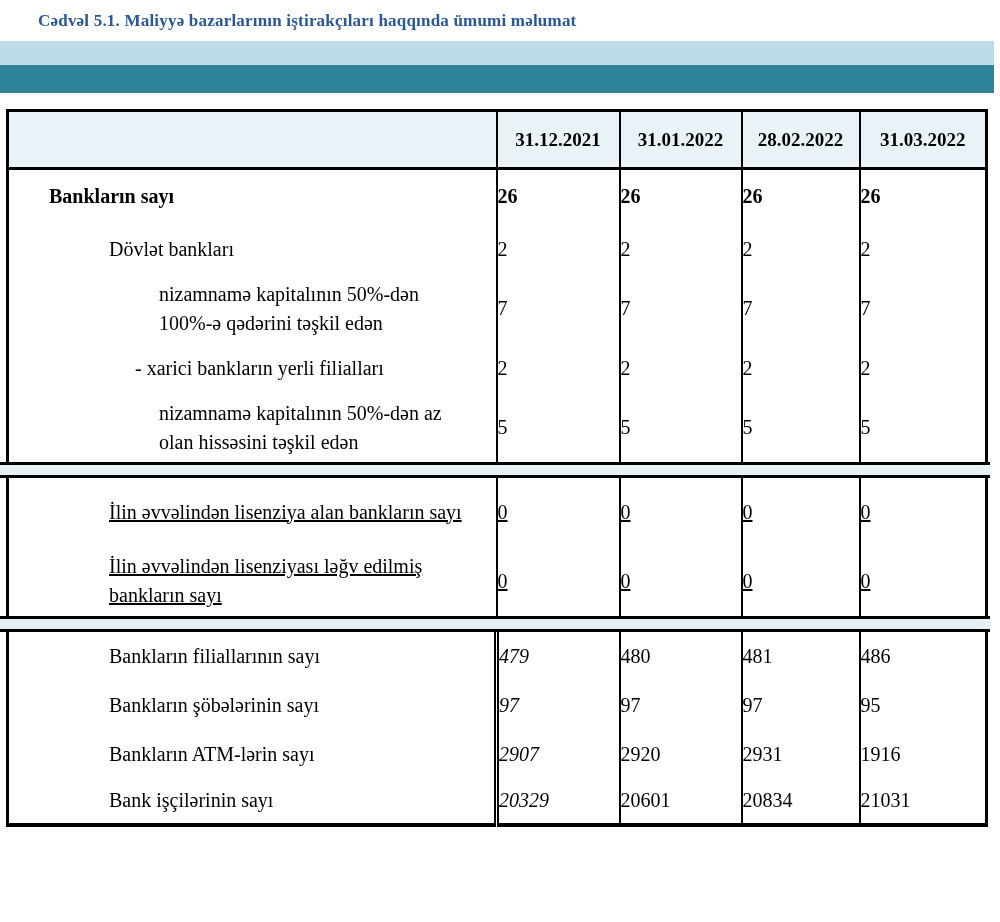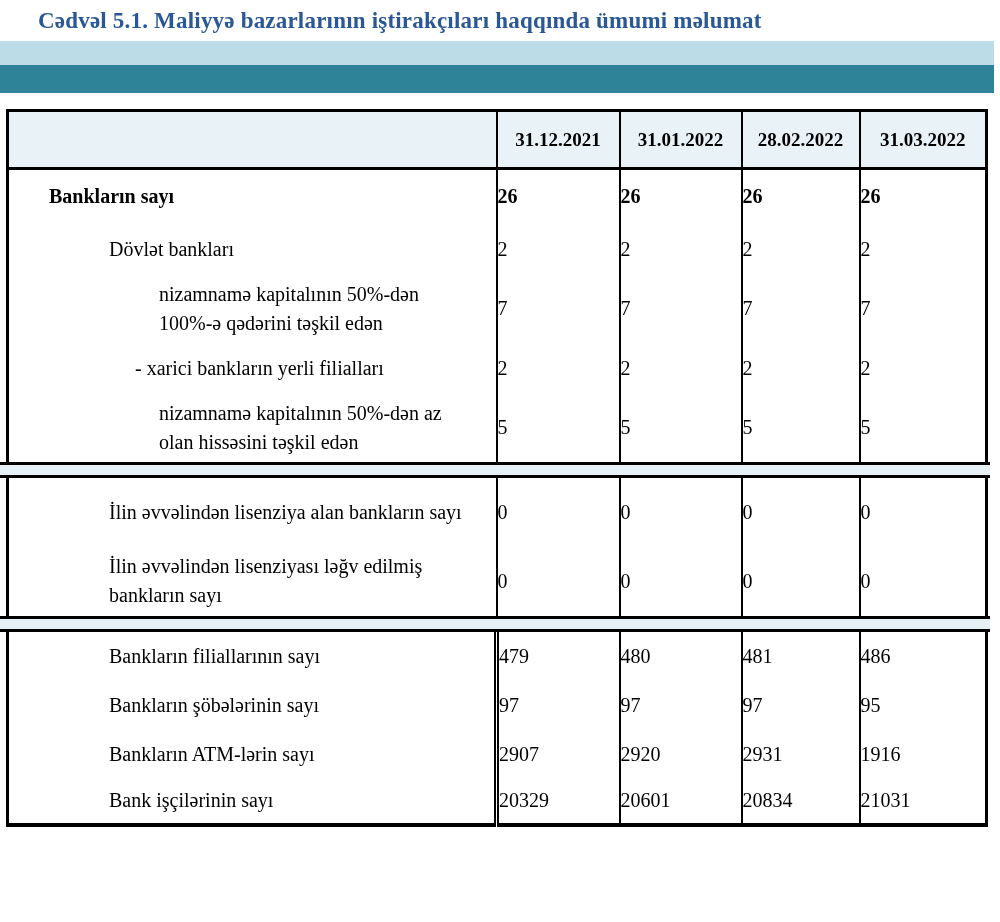--- a/index.html
+++ b/index.html
@@ -14,21 +14,21 @@
   html, body {
     width: 1000px;
     background: #ffffff;
     font-family: "Liberation Serif", "DejaVu Serif", serif;
     color: #000;
   }
   .page { width: 1000px; height: 922px; overflow: hidden; position: relative; }
 
   .title {
     margin: 7px 7px 0 38px;
-    font-size: 23px;
+    font-size: 17px;
     font-weight: bold;
     color: var(--title-color);
     letter-spacing: 0.2px;
     line-height: 28px;
   }
   .band { width: 994px; }
   .band-light { height: 24px; background: var(--band-light); margin-top: 6px; }
   .band-teal  { height: 28px; background: var(--band-teal); }
 
   table.tbl {
@@ -72,25 +72,25 @@
   }
   .i1 { padding-left: 40px; }
   .i2 { padding-left: 100px; }
   .i3 { padding-left: 150px; }
   .i3d { padding-left: 126px; }
 
   tr.r-bold { height: 55px; }
   tr.r-bold td { font-weight: bold; }
   tr.r-s  { height: 51px; }
   tr.r-d  { height: 68px; }
-  tr.r-m  { height: 69px; }
+  tr.r-m  { height: 69px; text-decoration: underline; }
   tr.r-b  { height: 49px; }
   tr.r-bl { height: 46px; }
 
-  .tbl-bot td.val-first { border-left: 5px double var(--border); }
+  .tbl-bot td.val-first { border-left: 5px double var(--border); font-style: italic; }
 
   .sep {
     width: 990px;
     height: 16px;
     background: var(--separator-bg);
     border-top: 3px solid var(--border);
     border-bottom: 3px solid var(--border);
   }
 </style>
 </head>

